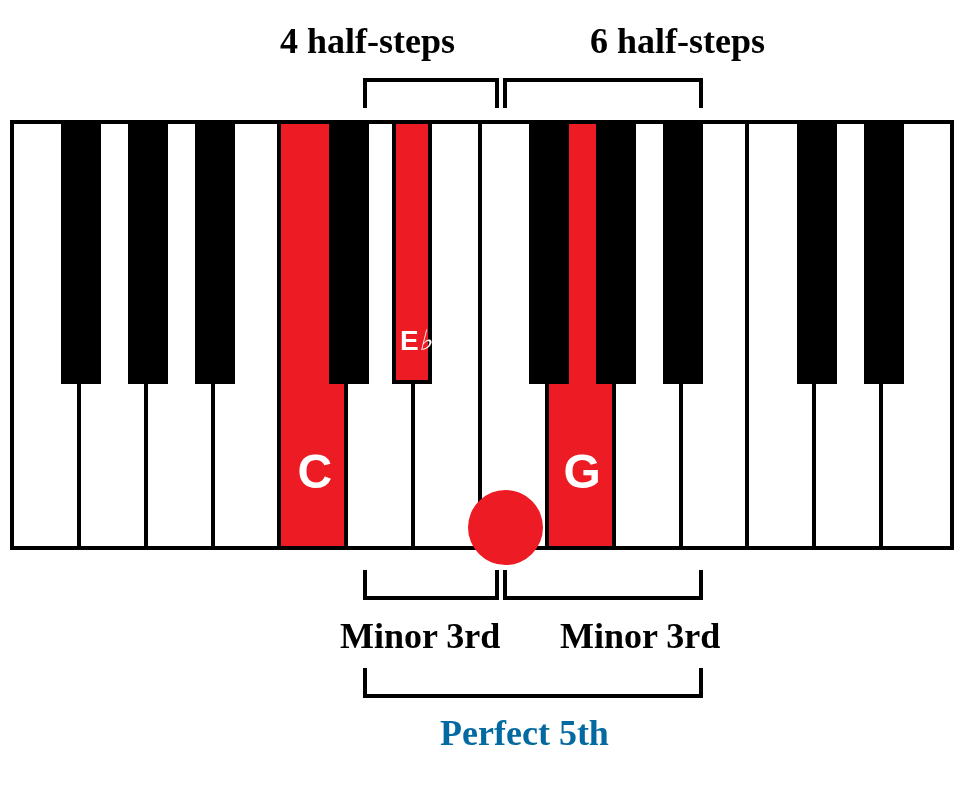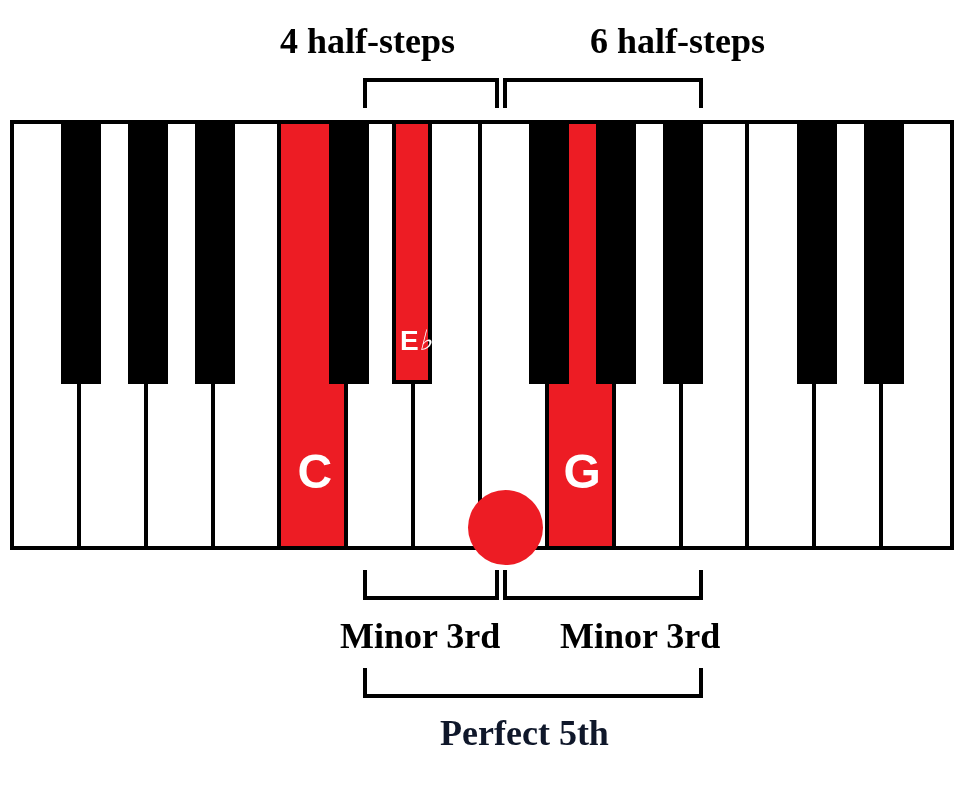--- a/index.html
+++ b/index.html
@@ -178,21 +178,21 @@
       border-left: 4px solid #000;
       border-right: 4px solid #000;
     }
     
     .p5-label {
       position: absolute;
       top: 712px;
       left: 440px;
       font-size: 36px;
       font-weight: bold;
-      color: #0f172a;
+      color: #0369a1;
     }
   </style>
 </head>
 <body>
 
 <div class="top-labels">
   <div class="top-label-left">4 half-steps</div>
   <div class="top-label-right">6 half-steps</div>
 </div>
 

